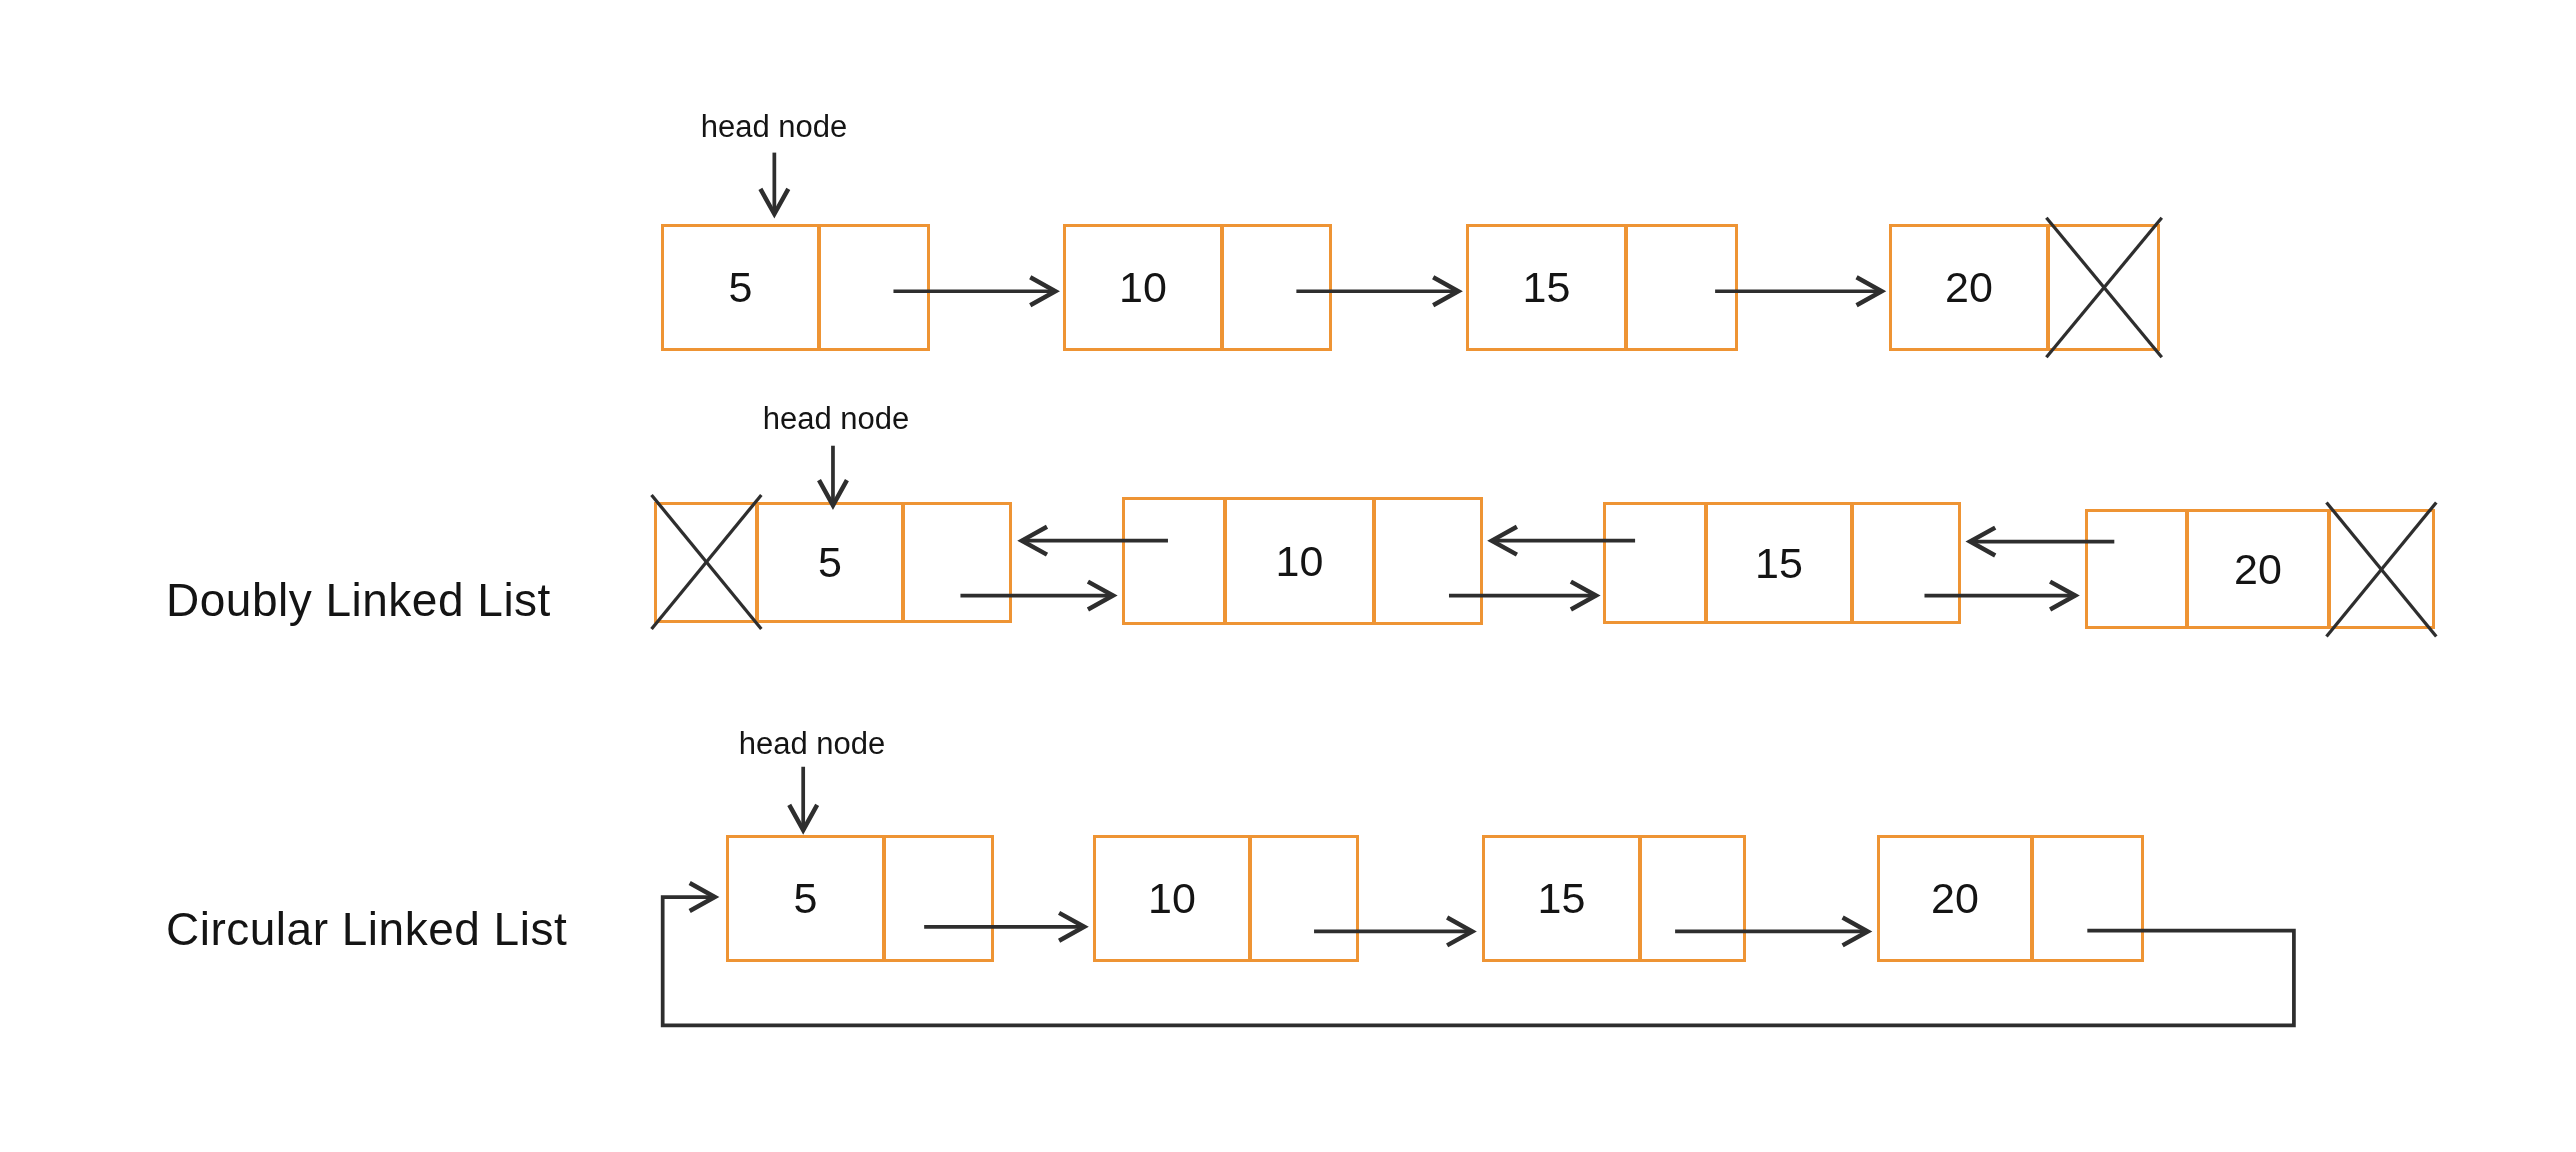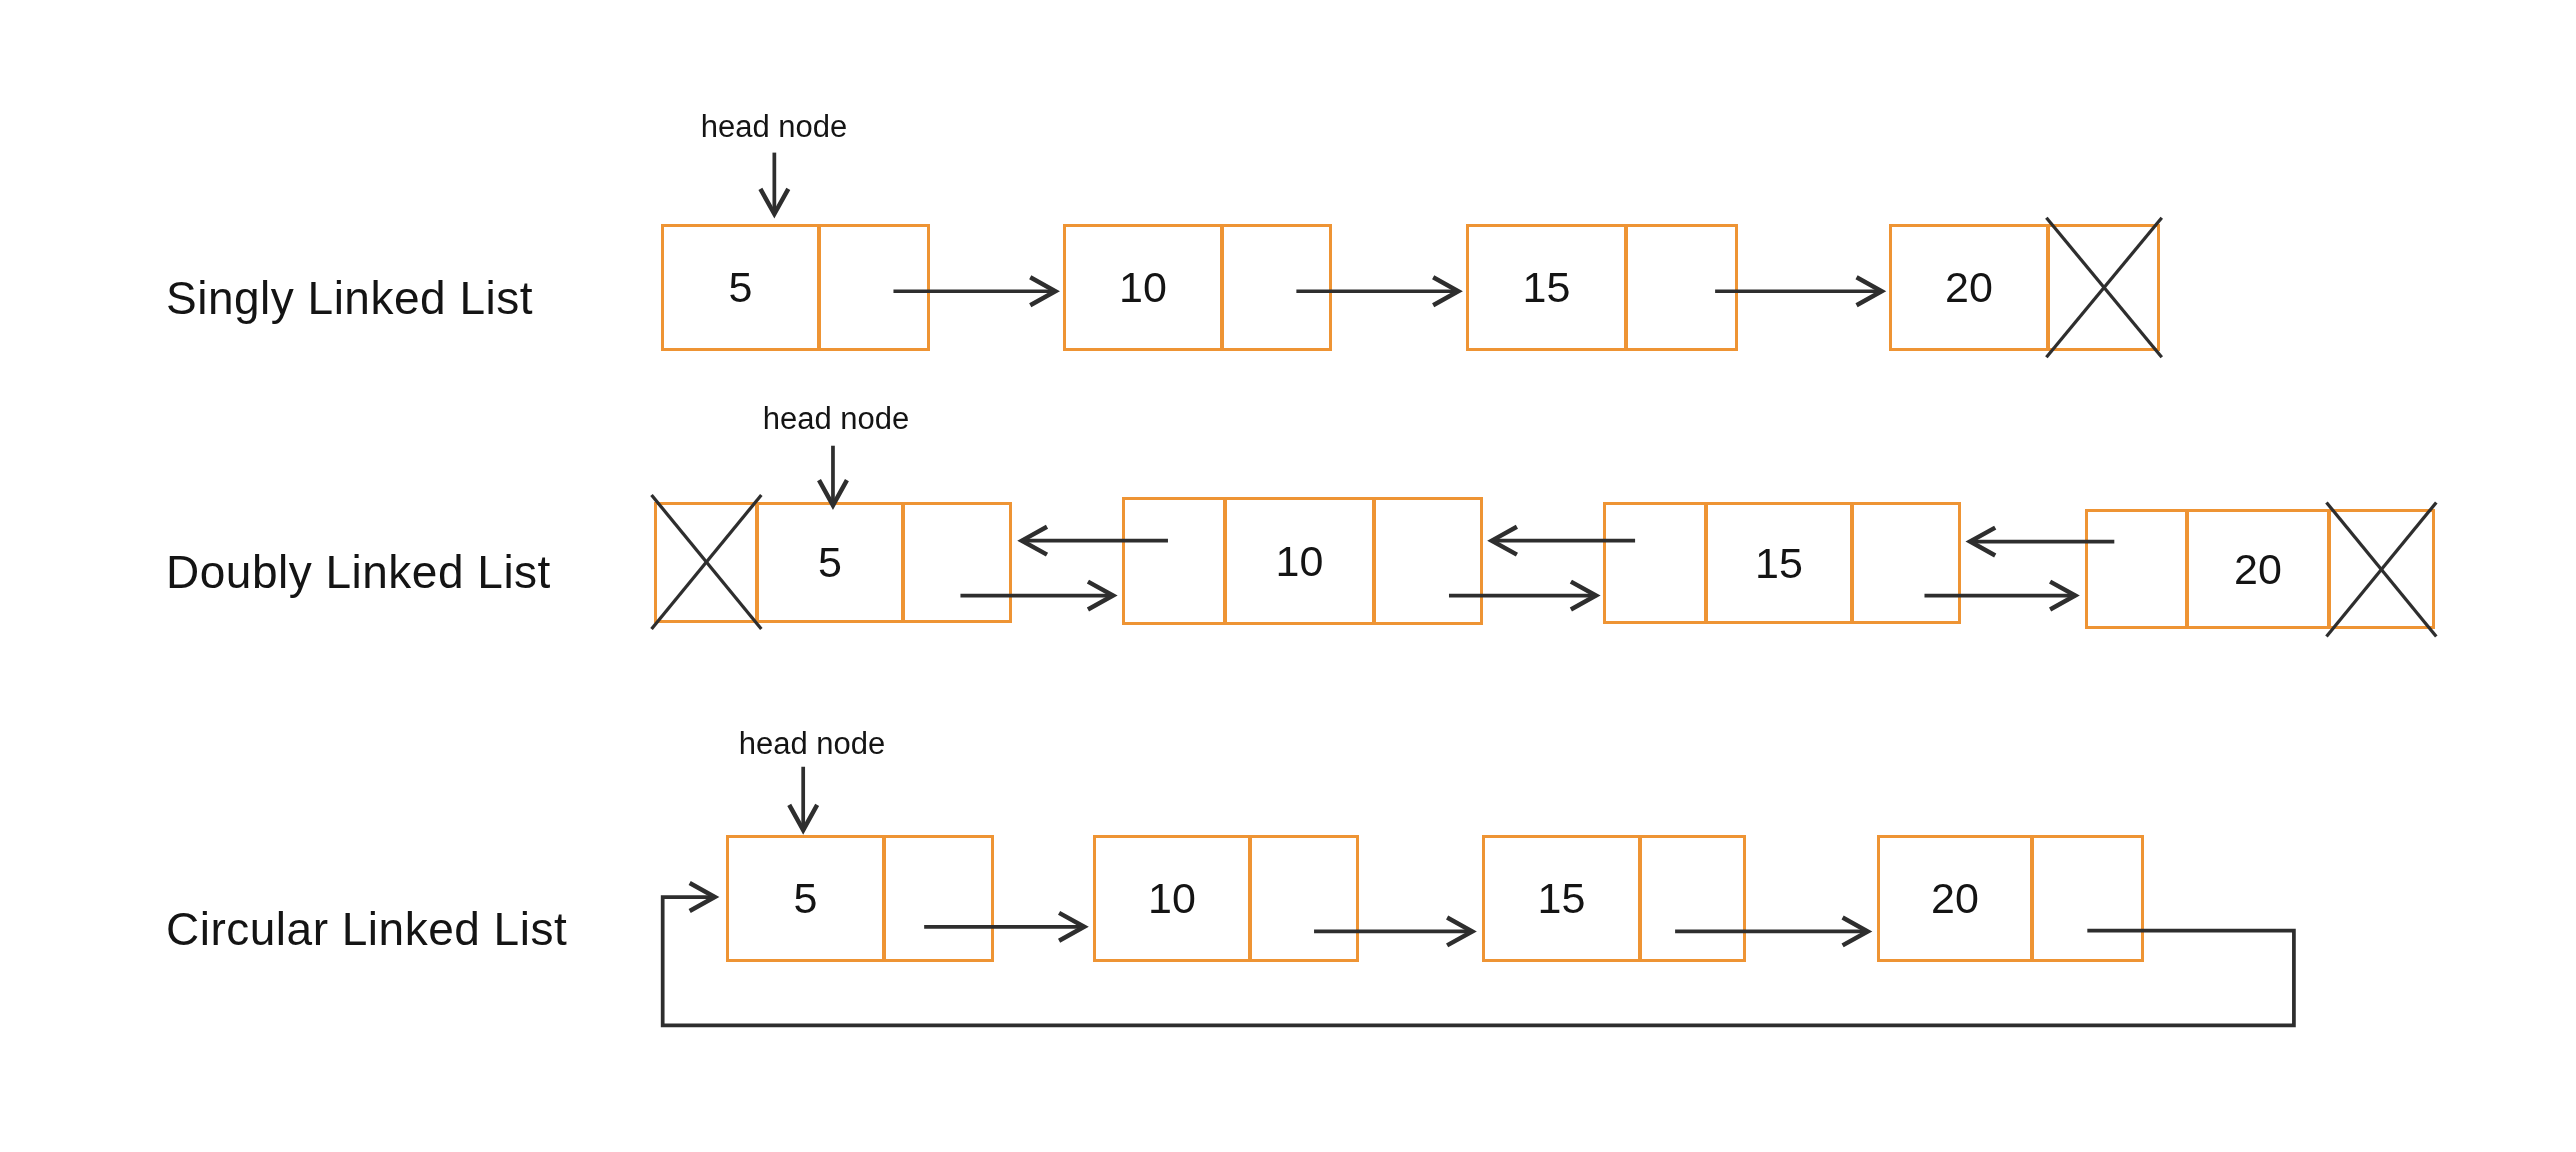--- a/index.html
+++ b/index.html
@@ -27,22 +27,21 @@
   svg.overlay{position:absolute;left:0;top:0;pointer-events:none;}
   .ln{stroke:var(--connector,#2e2e2e);stroke-width:4;fill:none;}
   .xln{stroke:var(--connector,#2e2e2e);stroke-width:3.5;fill:none;}
   .mkhead{stroke:var(--connector,#2e2e2e);stroke-width:1.6;fill:none;}
 </style>
 </head>
 <body>
 
 <div class="canvas">
 
-  <div class="row-label" style="top:275px">Singly Linked List</div>
-  <div class="row-label" style="top:549px">Doubly Linked List</div>
+  <div class="row-label" style="top:577px">Doubly Linked List</div>
   <div class="row-label" style="top:906px">Circular Linked List</div>
 
   <div class="head-label" style="left:774px;top:111px">head node</div>
   <div class="head-label" style="left:836px;top:403px">head node</div>
   <div class="head-label" style="left:812px;top:728px">head node</div>
 
   <div class="node" style="left:661px;top:224px;width:269px;height:127px">
     <div class="cell value div-r" style="width:157px">5</div>
     <div class="cell grow"></div>
   </div>

